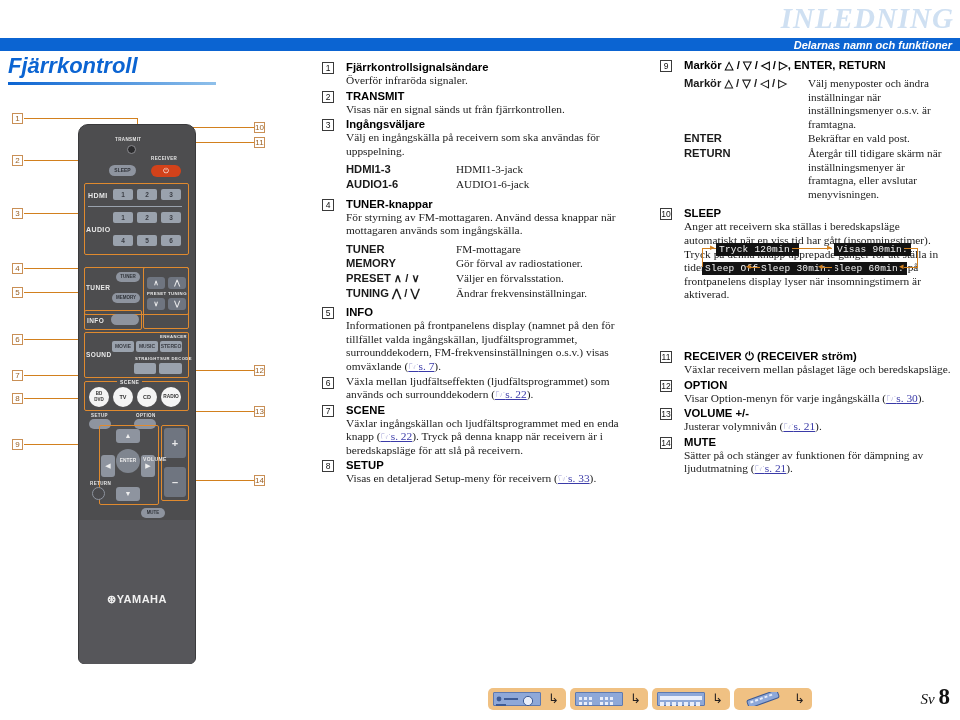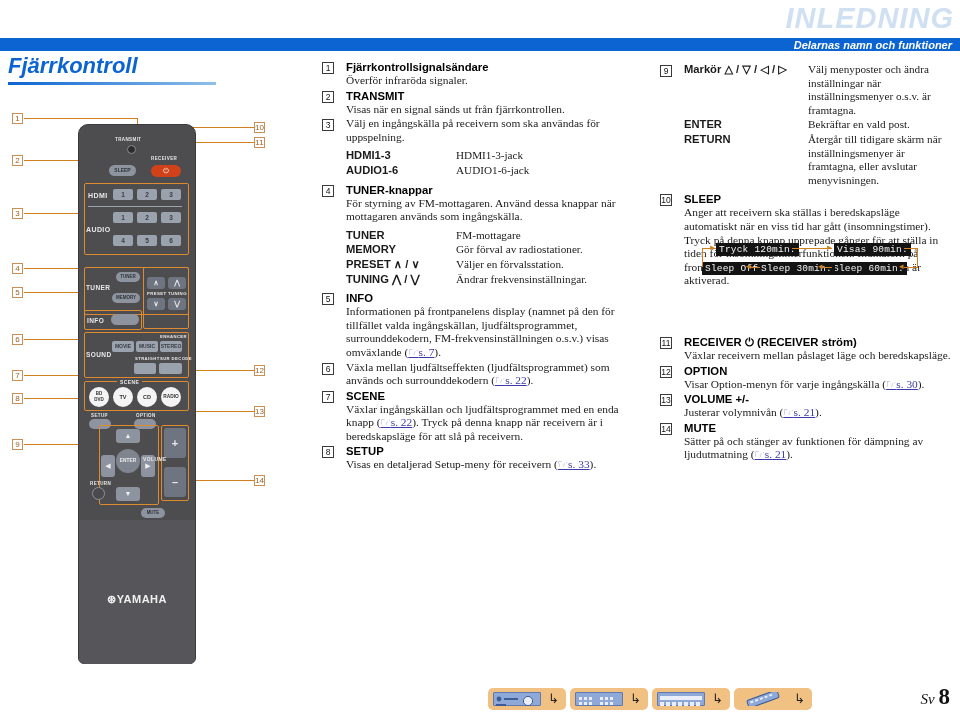--- a/index.html
+++ b/index.html
@@ -7,21 +7,21 @@
   body {
     width:960px; height:720px; position:relative;
     background:#ffffff;
     font-family:"Liberation Serif", serif;
     overflow:hidden;
   }
 
   
   #chapter-word {
     position:absolute; right:6px; top:4px;
-    font-family:Liberation Sans, sans-serif;
+    font-family:Liberation Serif, serif;
     font-weight:bold; font-style:italic;
     font-size:29px; letter-spacing:1px;
     color:#cfe0f2;
     line-height:1;
   }
   #header-bar {
     position:absolute; left:0; top:38px; width:960px; height:13px;
     background:#0b64d2;
   }
   #header-bar-sub {
@@ -325,20 +325,21 @@
   </div>
 
   <div class="item">
     <div class="num">2</div>
     <div class="term">TRANSMIT</div>
     <div class="desc">Visas när en signal sänds ut från fjärrkontrollen.</div>
   </div>
 
   <div class="item">
     <div class="num">3</div>
+    <div class="term">Ingångsväljare</div>
     <div class="desc">Välj en ingångskälla på receivern som ska användas för uppspelning.</div>
     <table class="sub">
       <tbody>
           <tr>
         <td class="k" style="width:110px;">HDMI1-3</td>
         <td>HDMI1-3-jack</td>
       </tr>
       <tr>
         <td class="k">AUDIO1-6</td>
         <td>AUDIO1-6-jack</td>
@@ -394,20 +395,21 @@
     <div class="num">8</div>
     <div class="term">SETUP</div>
     <div class="desc"><span>Visas en detaljerad Setup-meny för receivern (</span><a class="pref">s. 33</a><span>).</span></div>
   </div>
 </div>
 
 <div class="col" id="col-right">
 
   <div class="item">
     <div class="num">9</div>
+    <div class="term">Markör △ / ▽ / ◁ / ▷, ENTER, RETURN</div>
     <table class="sub">
       <tbody>
           <tr>
         <td class="k" style="width:124px;">Markör △ / ▽ / ◁ / ▷</td>
         <td>Välj menyposter och ändra inställningar när inställningsmenyer o.s.v. är framtagna.</td>
       </tr>
       <tr>
         <td class="k">ENTER</td>
         <td>Bekräftar en vald post.</td>
       </tr>

